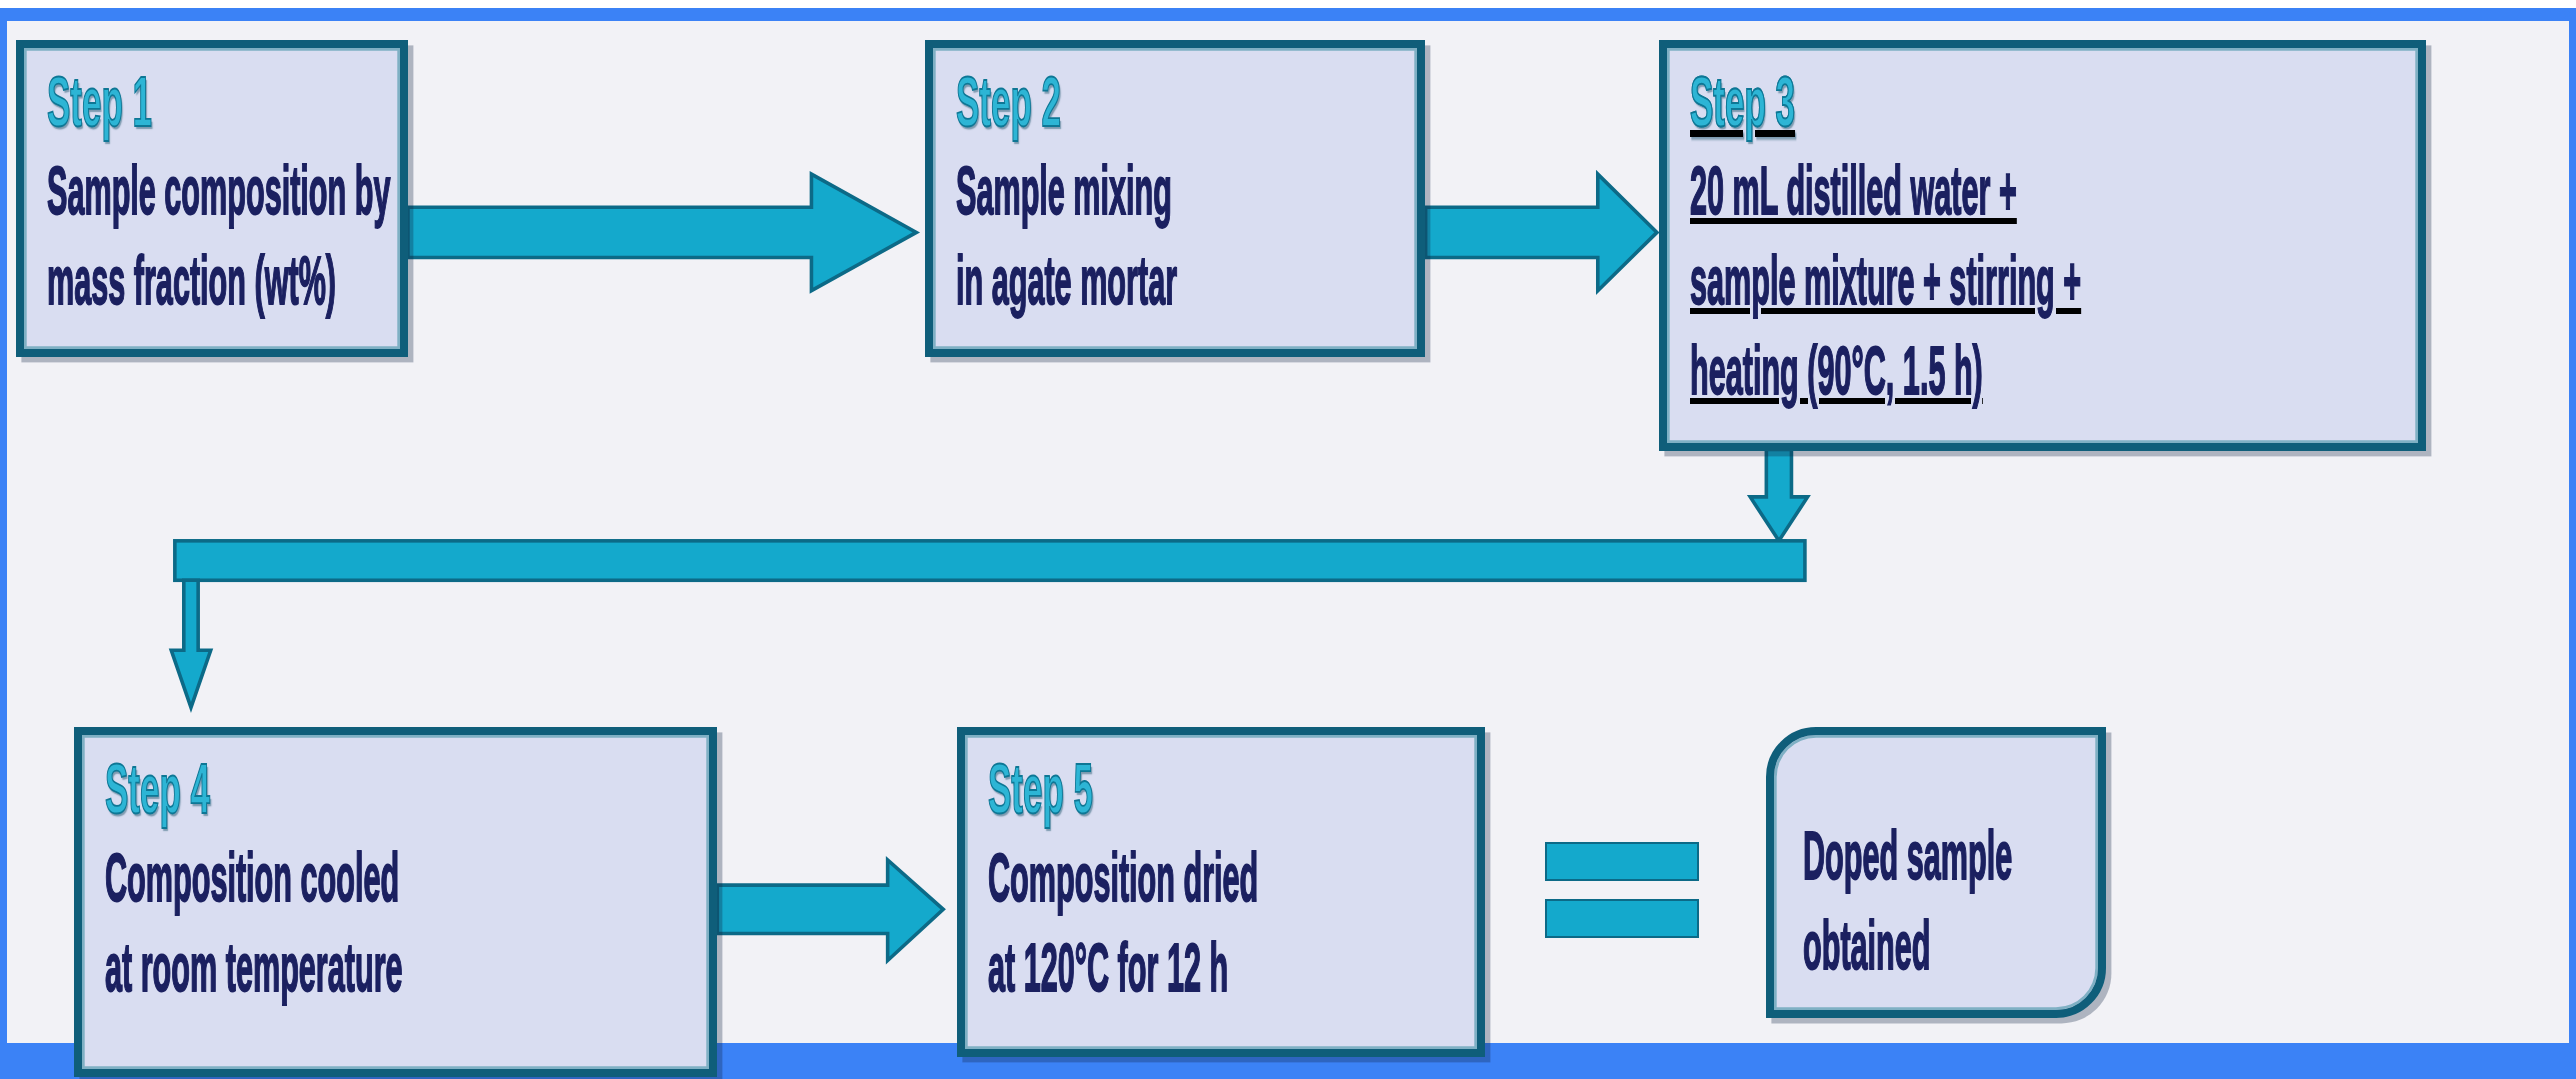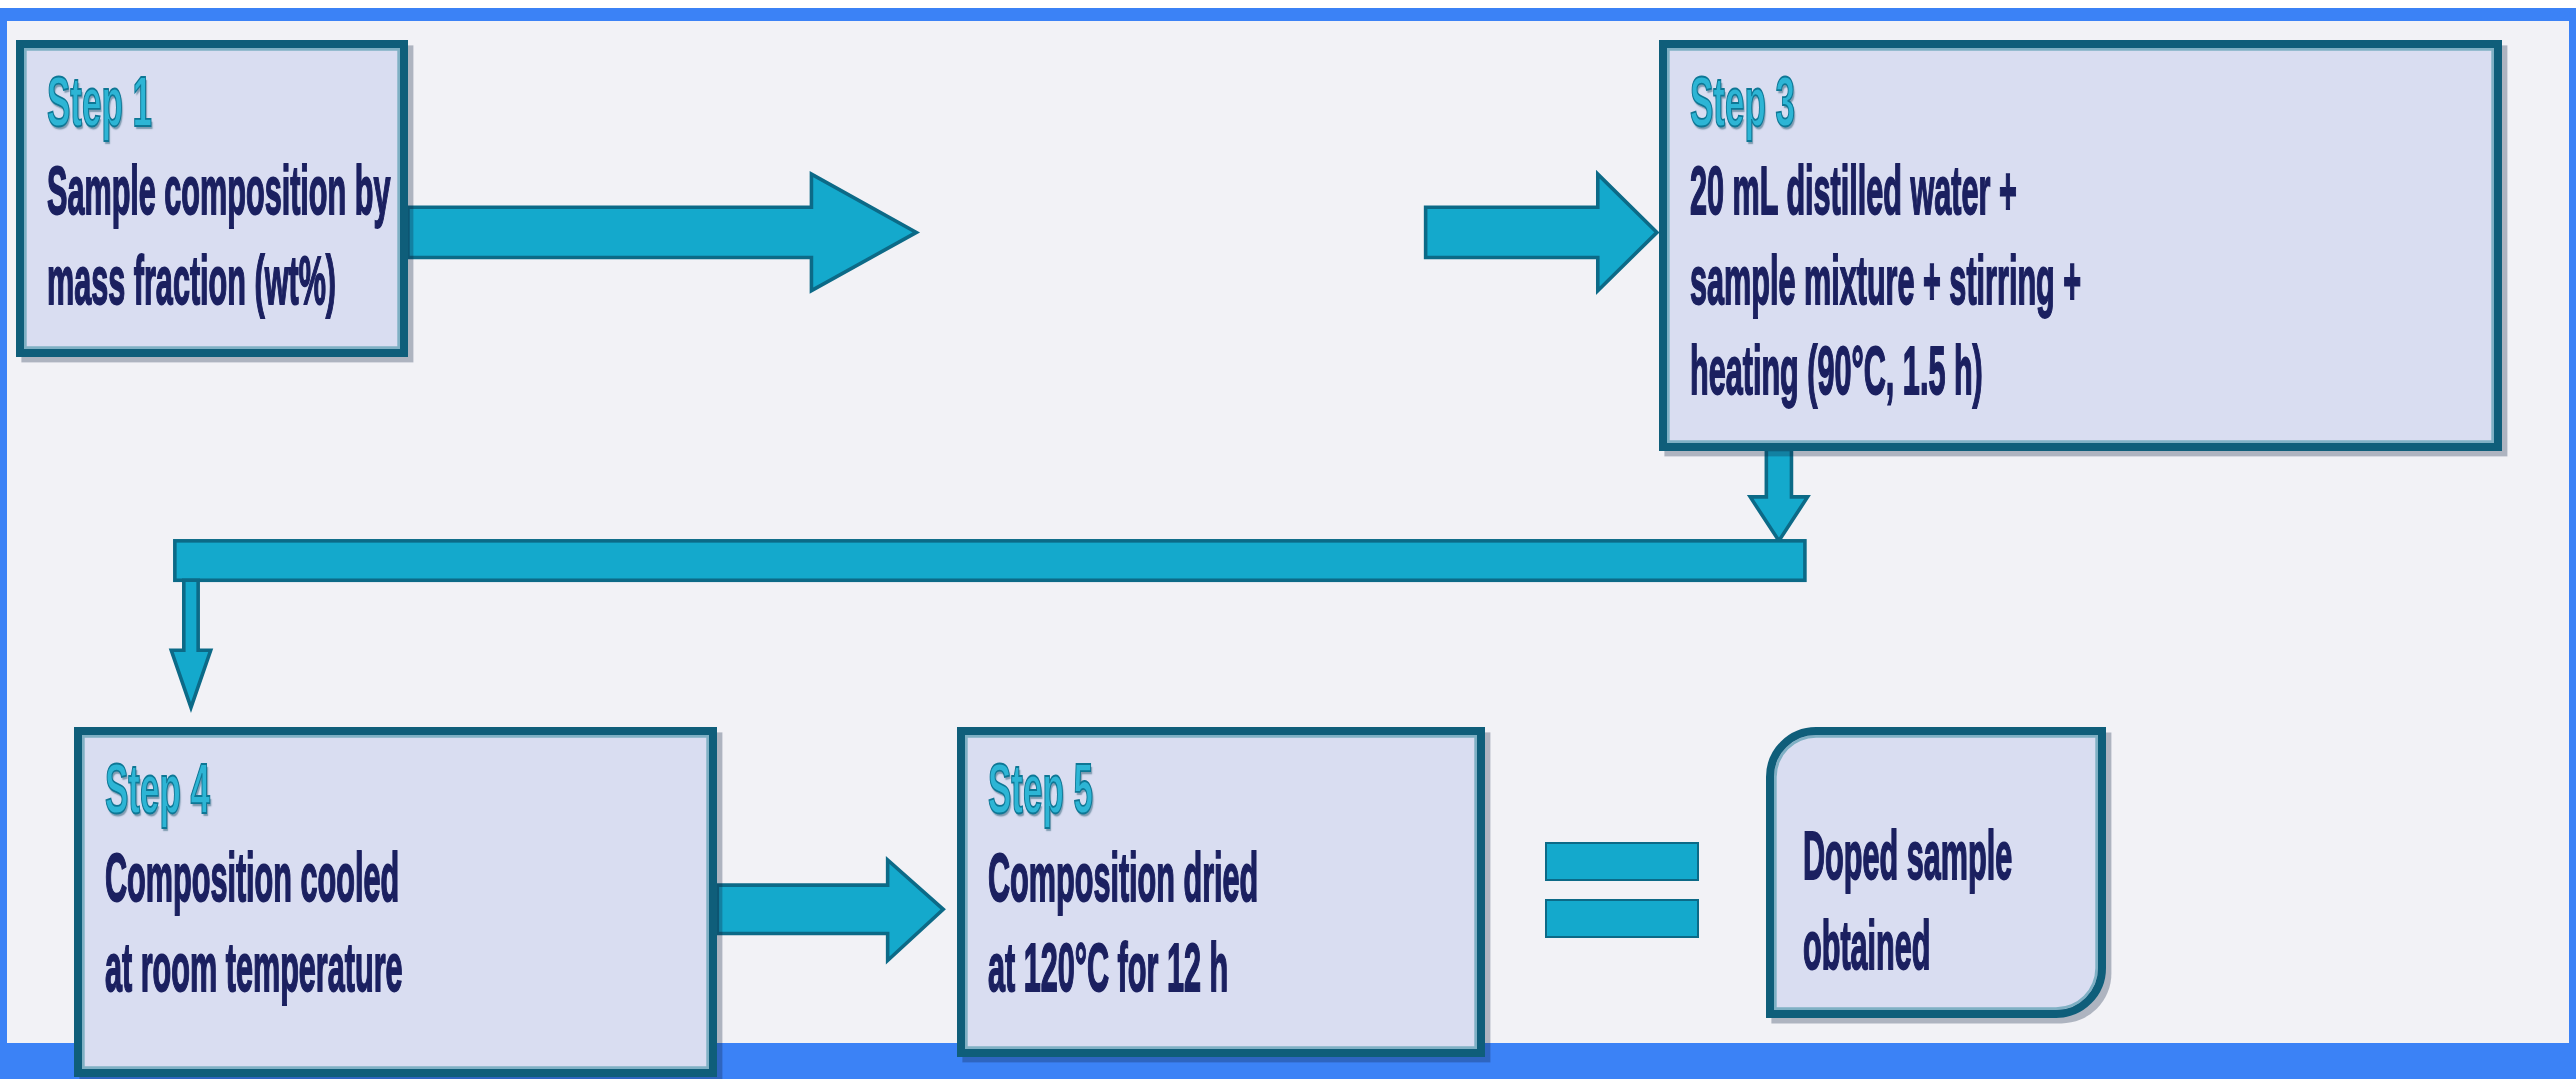--- a/index.html
+++ b/index.html
@@ -38,22 +38,31 @@
   <div class="box" style="left:16px;top:32px;width:392px;height:317px;">
     <div class="title-wrap">
         <div class="title">Step 1</div>
       </div>
     <div class="body-wrap">
       <div class="line">Sample composition by</div>
       <div class="line">mass fraction (wt%)</div>
     </div>
   </div>
 
+  <div class="box" style="left:925px;top:32px;width:500px;height:317px;">
+    <div class="title-wrap">
+        <div class="title">Step 2</div>
+      </div>
+    <div class="body-wrap">
+      <div class="line">Sample mixing</div>
+      <div class="line">in agate mortar</div>
+    </div>
+  </div>
 
-  <div class="box" style="left:1659px;top:32px;width:843px;height:411px;">
+  <div class="box" style="left:1659px;top:32px;width:767px;height:411px;text-decoration:underline;">
     <div class="title-wrap">
         <div class="title">Step 3</div>
       </div>
     <div class="body-wrap">
       <div class="line">20 mL distilled water +</div>
       <div class="line">sample mixture + stirring +</div>
       <div class="line">heating (90°C, 1.5 h)</div>
     </div>
   </div>
 

